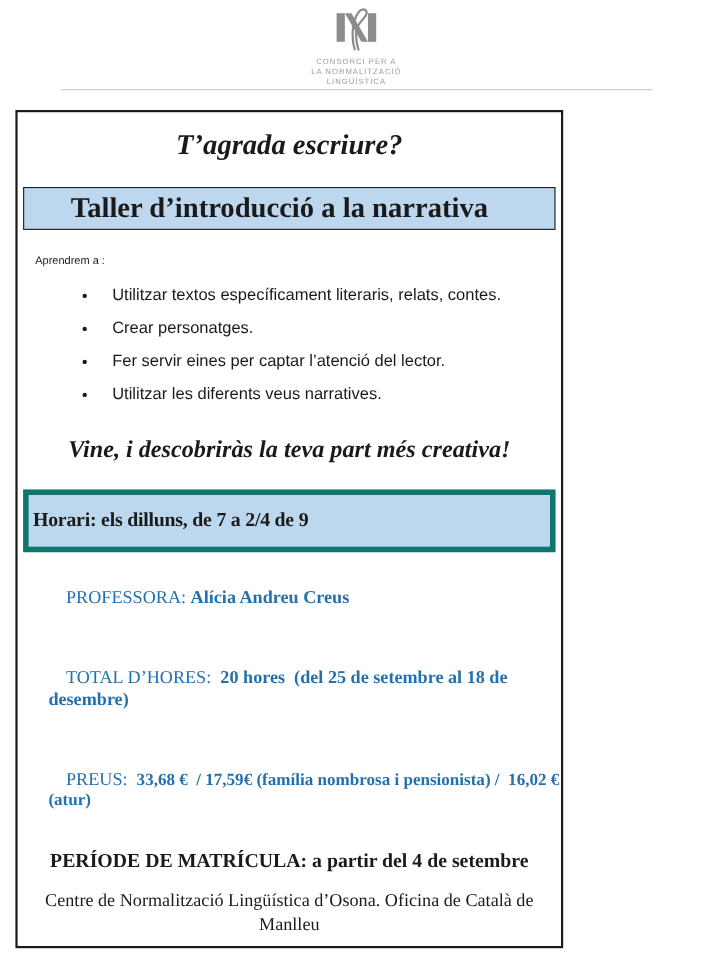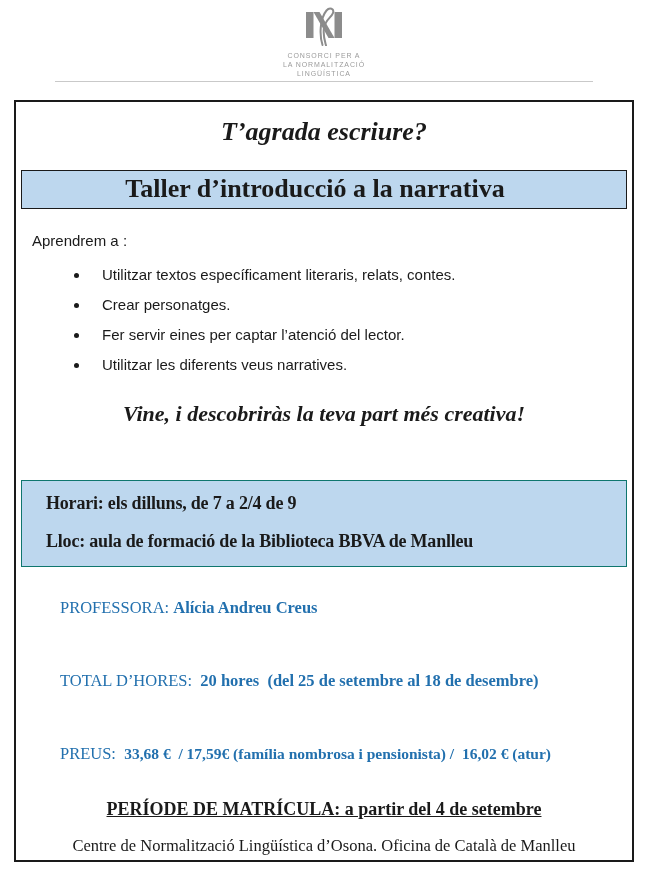--- a/index.html
+++ b/index.html
@@ -26,21 +26,21 @@
     color: #9b9b9b;
   }
   .header-rule {
     position: absolute; top: 81px; left: 55px;
     width: 538px; height: 1px; background: #c9c9c9;
   }
 
   
   .main-box {
     position: absolute; top: 100px; left: 14px;
-    width: 620px; height: 762px;
+    width: 498px; height: 762px;
     border: 2px solid #1a1a1a;
     background: #ffffff;
   }
 
   .title {
     margin-top: 15px;
     text-align: center;
     font-size: 26px; line-height: 30px;
     font-weight: bold; font-style: italic;
   }
@@ -51,21 +51,21 @@
     background: #bdd7ee;
     text-align: center;
     font-size: 26px; line-height: 34px;
     font-weight: bold;
     padding: 1px 18px 2px 0;
   }
 
   .intro {
     margin: 23px 18px 0 16px;
     font-family: "Liberation Sans", sans-serif;
-    font-size: 15px;
+    font-size: 10px;
   }
 
   ul.bullets {
     margin-top: 16px;
     padding-left: 74px;
     list-style: disc;
   }
   ul.bullets li {
     font-family: "Liberation Sans", sans-serif;
     font-size: 15px; line-height: 20px;
@@ -74,24 +74,24 @@
   }
 
   .tagline {
     margin-top: 25px;
     text-align: center;
     font-size: 22px; line-height: 28px;
     font-weight: bold; font-style: italic;
   }
 
   .infobox {
-    margin: 52px 5px 0 5px;
-    border: 1px solid #0f766e;
+    margin: 23px 5px 0 5px;
+    border: 5px solid #0f766e;
     background: #bdd7ee;
-    padding: 5px 12px 9px 24px;
+    padding: 5px 12px 9px 4px;
   }
   .infobox p {
     font-size: 18px; line-height: 24px;
     font-weight: bold;
     letter-spacing: -0.2px;
     margin: 14px 0;
   }
   .infobox p:first-child { margin-top: 5px; }
   .infobox p:last-child { margin-bottom: 4px; }
 
@@ -105,21 +105,20 @@
   .detail.professora { margin-top: 13px; }
   .detail.hores { margin-top: 17px; }
   .detail.preus { margin-top: 17px; }
   .detail.preus .d-value { font-size: 15.5px; }
 
   .matricula {
     margin-top: 17px;
     text-align: center;
     font-size: 18px;
     font-weight: bold;
-    text-decoration: underline;
   }
 
   .footer1 {
     margin-top: 15px;
     text-align: center;
     font-size: 16.5px; line-height: 21px;
   }
 </style>
 </head>
 <body>
@@ -156,21 +155,20 @@
     <li>Utilitzar textos específicament literaris, relats, contes.</li>
     <li>Crear personatges.</li>
     <li>Fer servir eines per captar l’atenció del lector.</li>
     <li>Utilitzar les diferents veus narratives.</li>
   </ul>
 
   <div class="tagline">Vine, i descobriràs la teva part més creativa!</div>
 
   <div class="infobox">
     <p>Horari: els dilluns, de 7 a 2/4 de 9</p>
-    <p>Lloc: aula de formació de la Biblioteca BBVA de Manlleu</p>
   </div>
 
   <div class="detail professora">
     <span class="d-label">PROFESSORA: </span><span class="d-value">Alícia Andreu Creus</span>
   </div>
 
   <div class="detail hores">
     <span class="d-label">TOTAL D’HORES:  </span><span class="d-value">20 hores  (del 25 de setembre al 18 de desembre)</span>
   </div>
 

